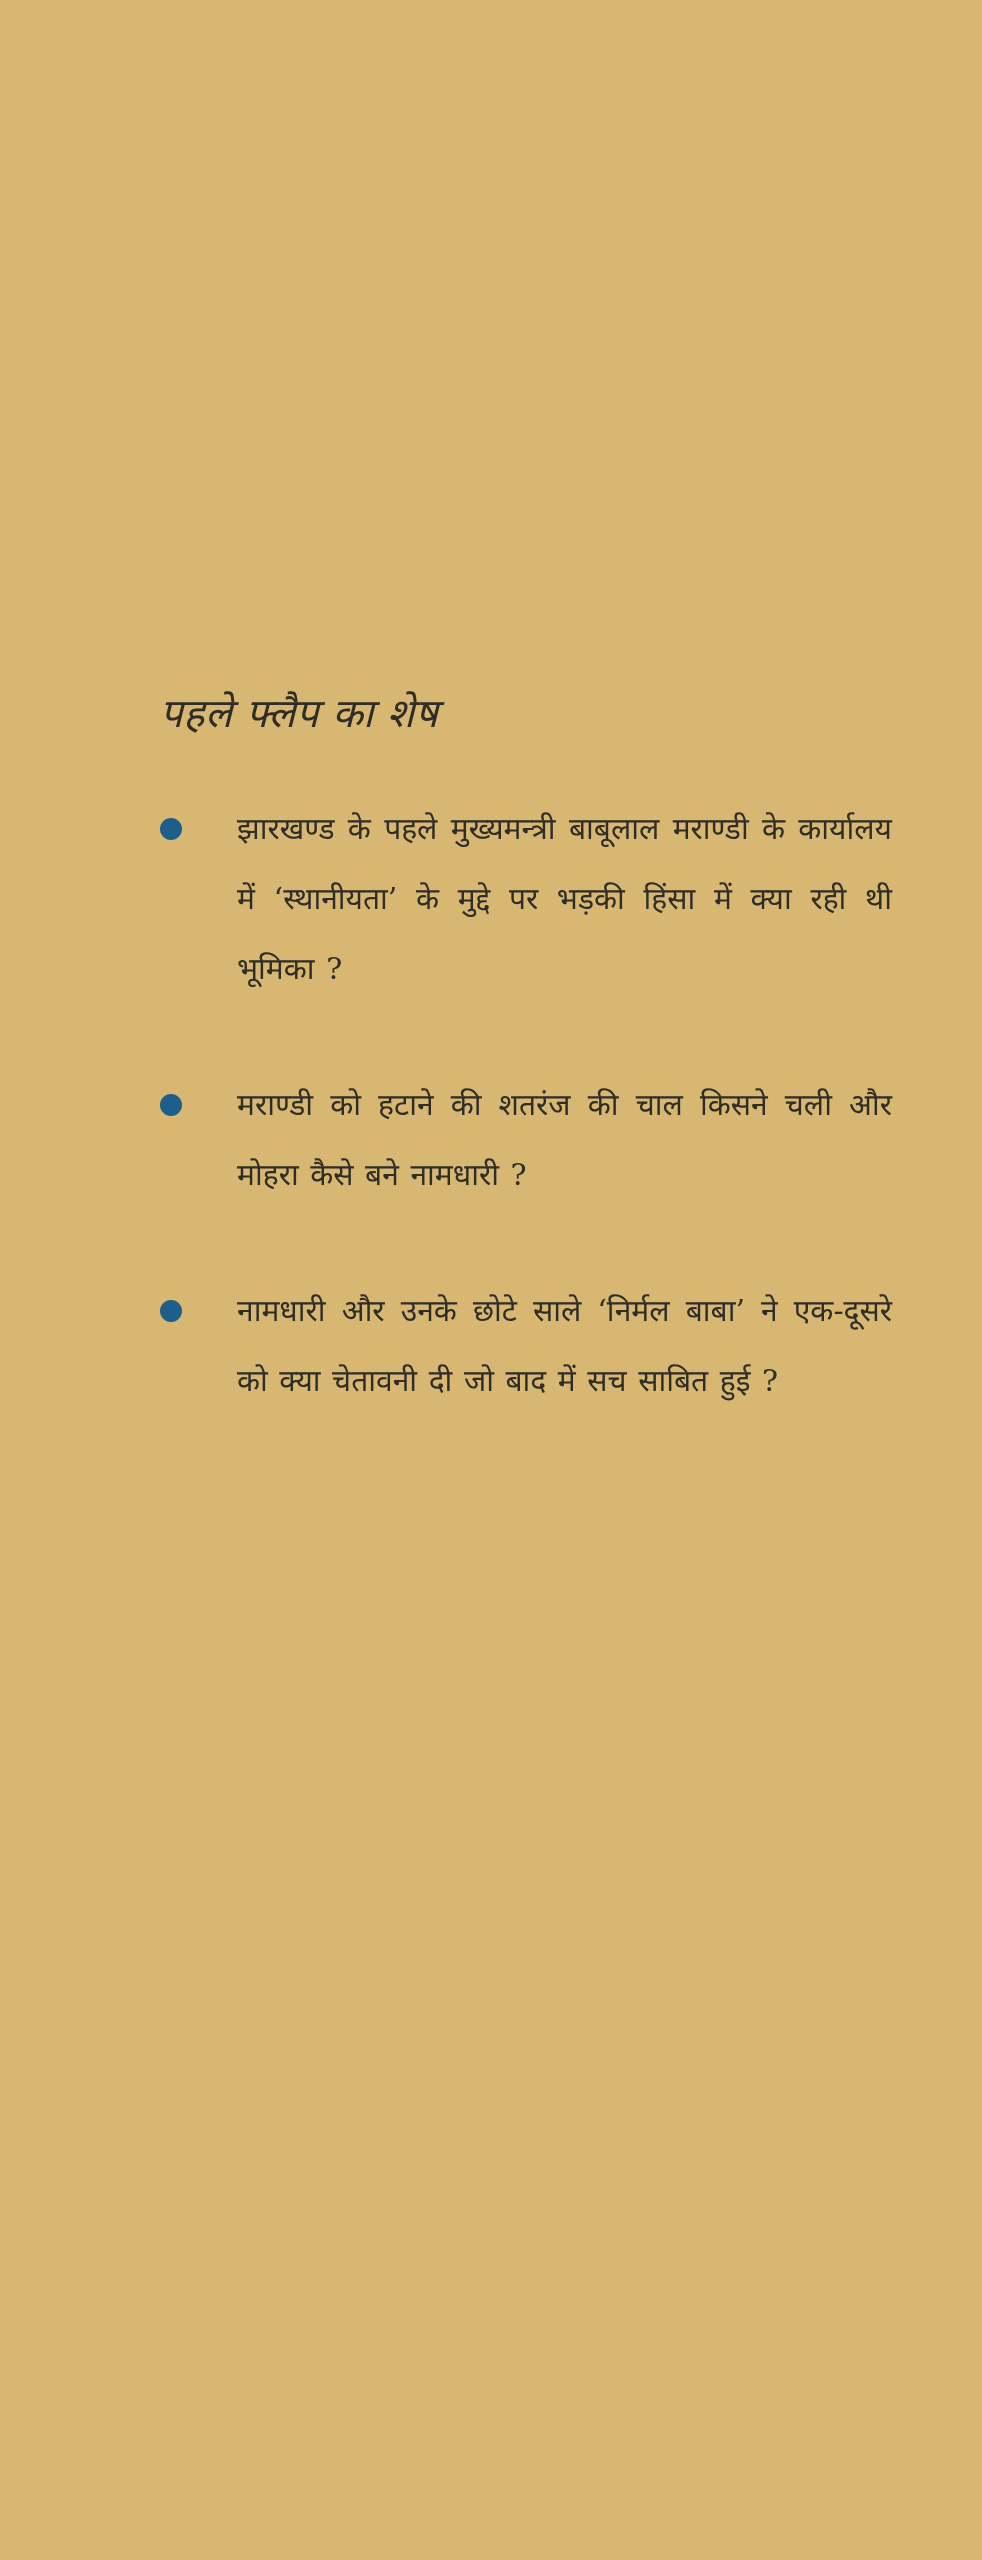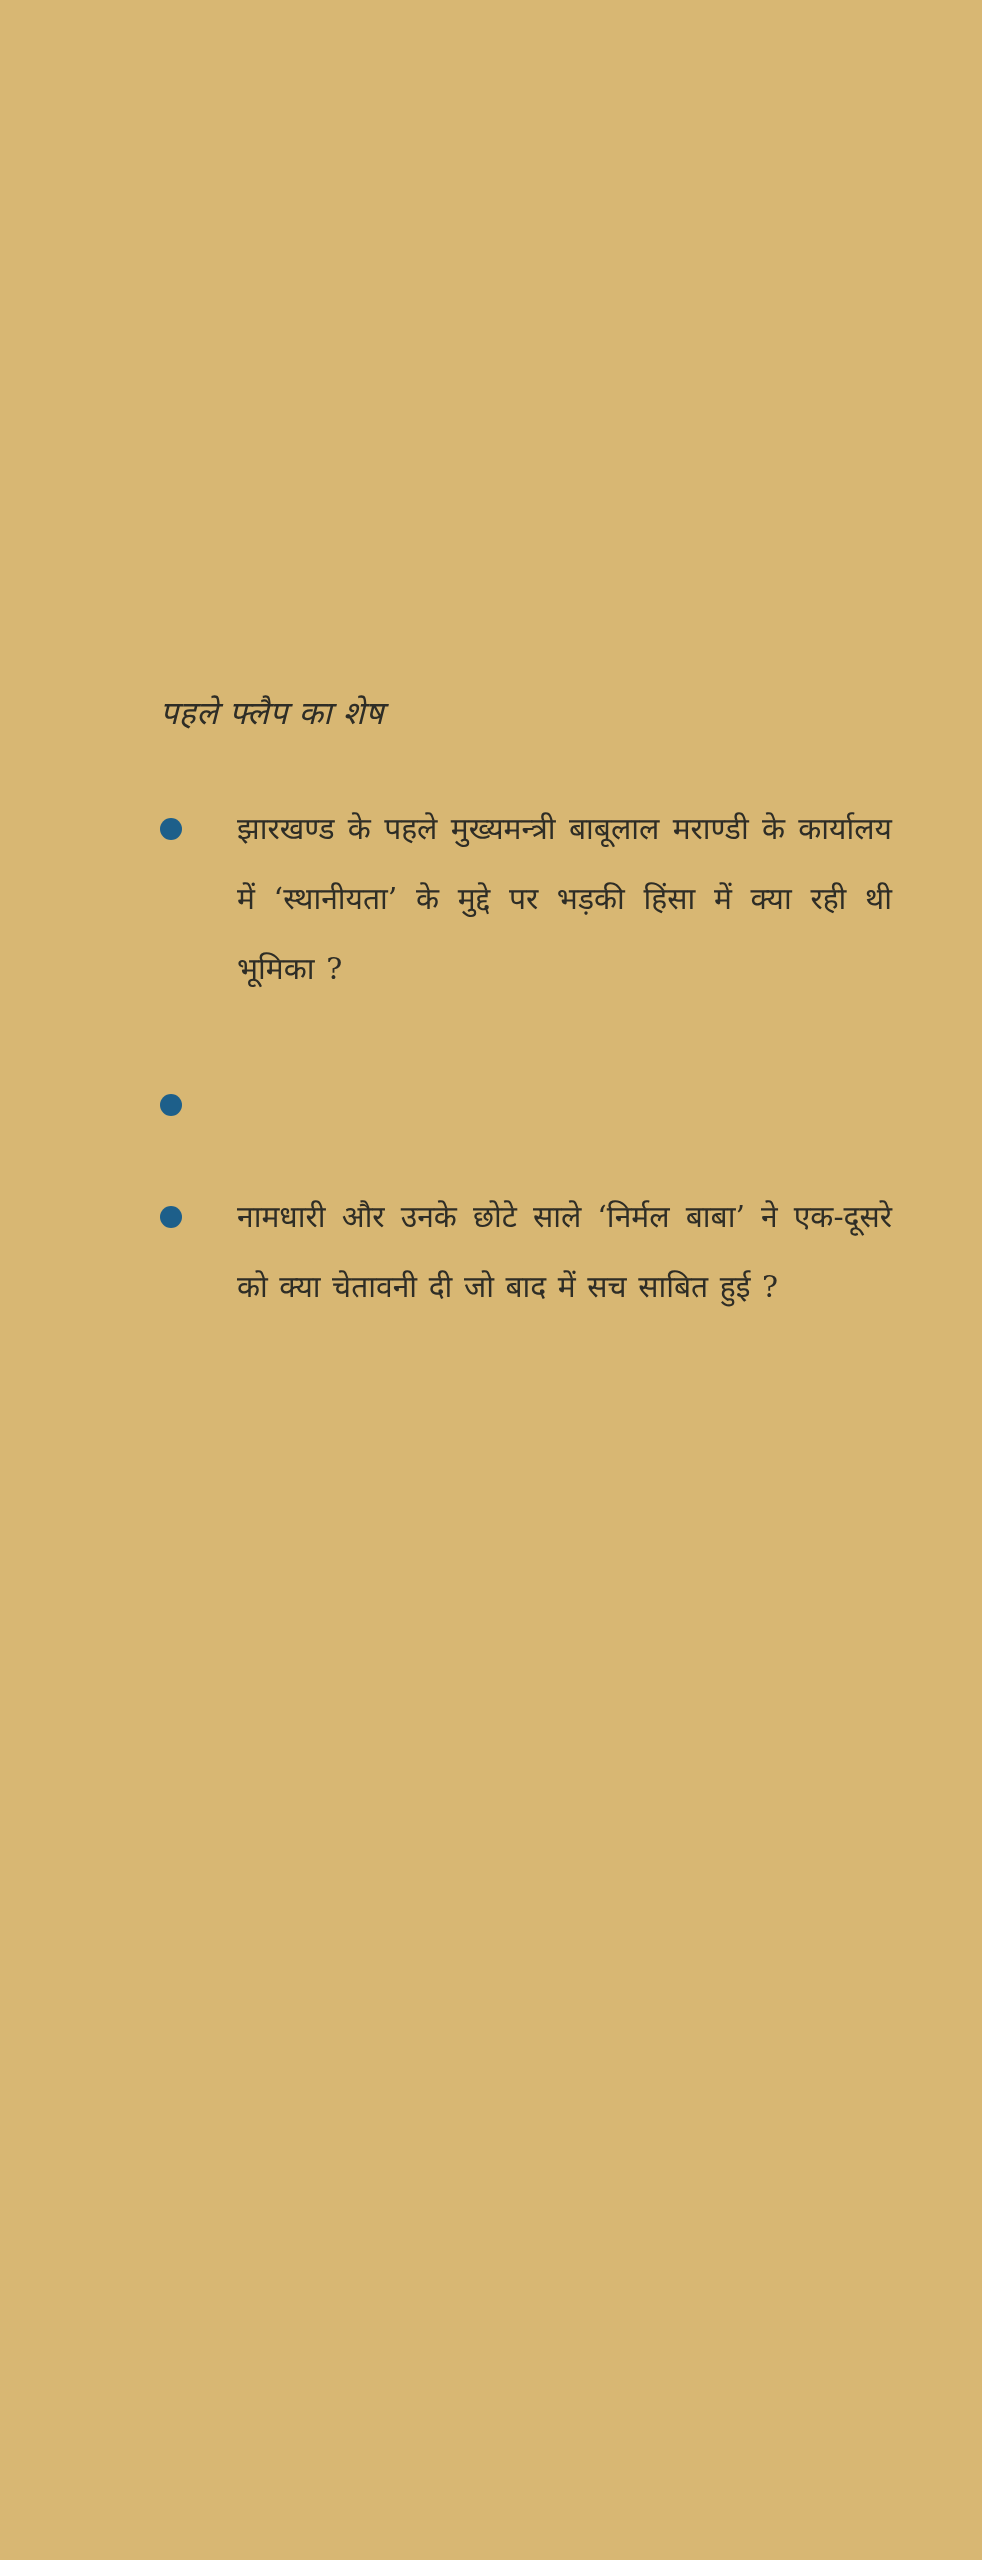--- a/index.html
+++ b/index.html
@@ -17,21 +17,21 @@
     overflow:hidden;
   }
   .flap-content{
     position:absolute;
     left:160px;
     top:688px;
     width:732px;
   }
   .flap-heading{
     font-style:italic;
-    font-size:32px;
+    font-size:40px;
     line-height:50px;
     margin:0 0 56px 0;
     font-weight:normal;
     letter-spacing:0.5px;
   }
   .bullet-list{
     margin:0;padding:0;list-style:none;
   }
   .bullet-item{
     display:flex;
@@ -62,19 +62,20 @@
 <div class="flap-content">
   <p class="flap-heading">पहले फ्लैप का शेष</p>
 
   <ul class="bullet-list">
     <li class="bullet-item">
       <span class="bullet-dot"></span>
       <span class="bullet-text">झारखण्ड के पहले मुख्यमन्त्री बाबूलाल मराण्डी के कार्यालय में ‘स्थानीयता’ के मुद्दे पर भड़की हिंसा में क्या रही थी भूमिका ?</span>
     </li>
     <li class="bullet-item">
       <span class="bullet-dot"></span>
+      <span class="bullet-text">मराण्डी को हटाने की शतरंज की चाल किसने चली और मोहरा कैसे बने नामधारी ?</span>
     </li>
     <li class="bullet-item">
       <span class="bullet-dot"></span>
       <span class="bullet-text">नामधारी और उनके छोटे साले ‘निर्मल बाबा’ ने एक-दूसरे को क्या चेतावनी दी जो बाद में सच साबित हुई ?</span>
     </li>
   </ul>
 </div>
 
 </body></html>

